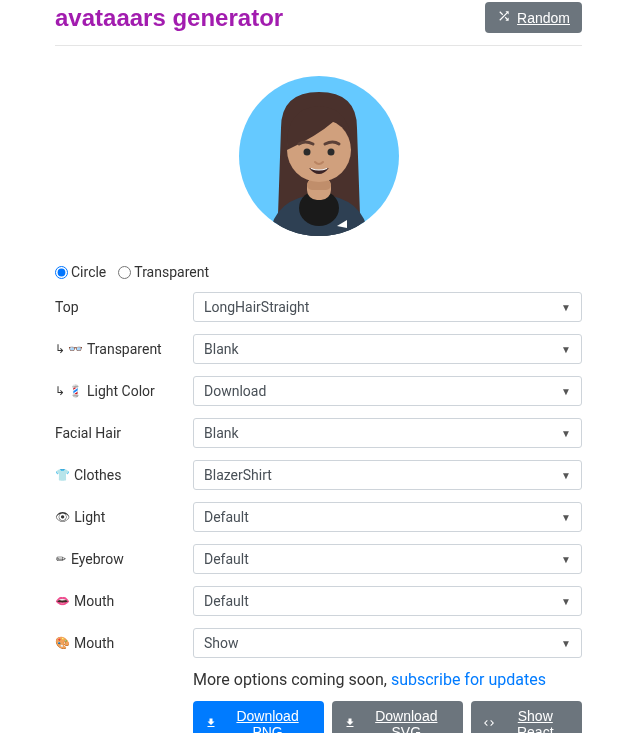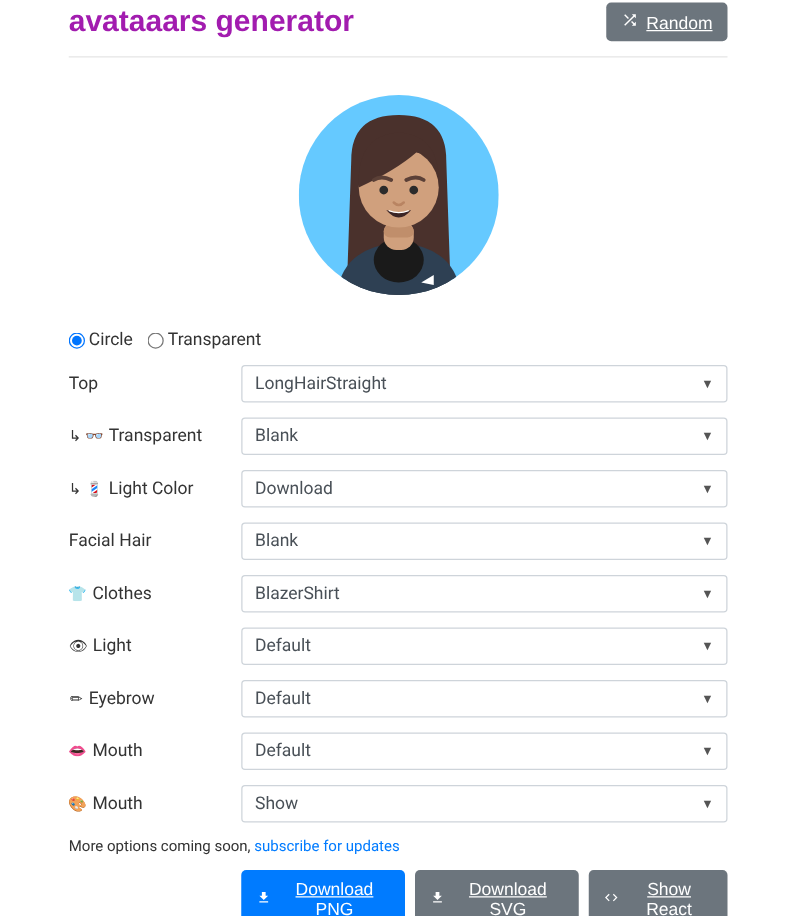--- a/index.html
+++ b/index.html
@@ -13,21 +13,21 @@
   .avatar-wrap { display: flex; justify-content: center; margin-bottom: 20px; }
   .avatar-circle { width: 160px; height: 176px; position: relative; }
   .form-row { display: flex; align-items: center; margin-bottom: 12px; }
   .form-label { width: 138px; font-size: 14px; color: #333; display: flex; align-items: center; gap: 4px; }
   .form-label .ico { font-size: 12px; display:inline-block; min-width:12px; text-align:center;}
   .form-control-area { flex: 1; }
   .radio-group { display: flex; gap: 4px; }
   .radio-group label { display:flex; align-items:center; gap:3px; font-size:14px; margin-right:8px;}
   .select { width: 100%; height: 30px; border: 1px solid #ced4da; border-radius: 3px; background: #fff; padding: 0 10px; font-size: 14px; color: #495057; position: relative; display:flex; align-items:center; justify-content:space-between; cursor:pointer;}
   .select .arrow { color:#555; font-size:10px;}
-  .footer-note { font-size:12px; color:#333; margin-top:6px; margin-bottom:12px;}
+  .footer-note { margin-left:138px; font-size:16px; color:#333; margin-top:6px; margin-bottom:12px;}
   .footer-note a { color:#007bff; text-decoration:none; cursor:pointer;}
   .btn-row { margin-left:138px; display:flex; gap:8px;}
   input[type=radio]{margin:0;}
 </style>
 </head>
 <body>
 
 <div class="container">
   <div class="header">
     <div class="title">avataaars generator</div>

